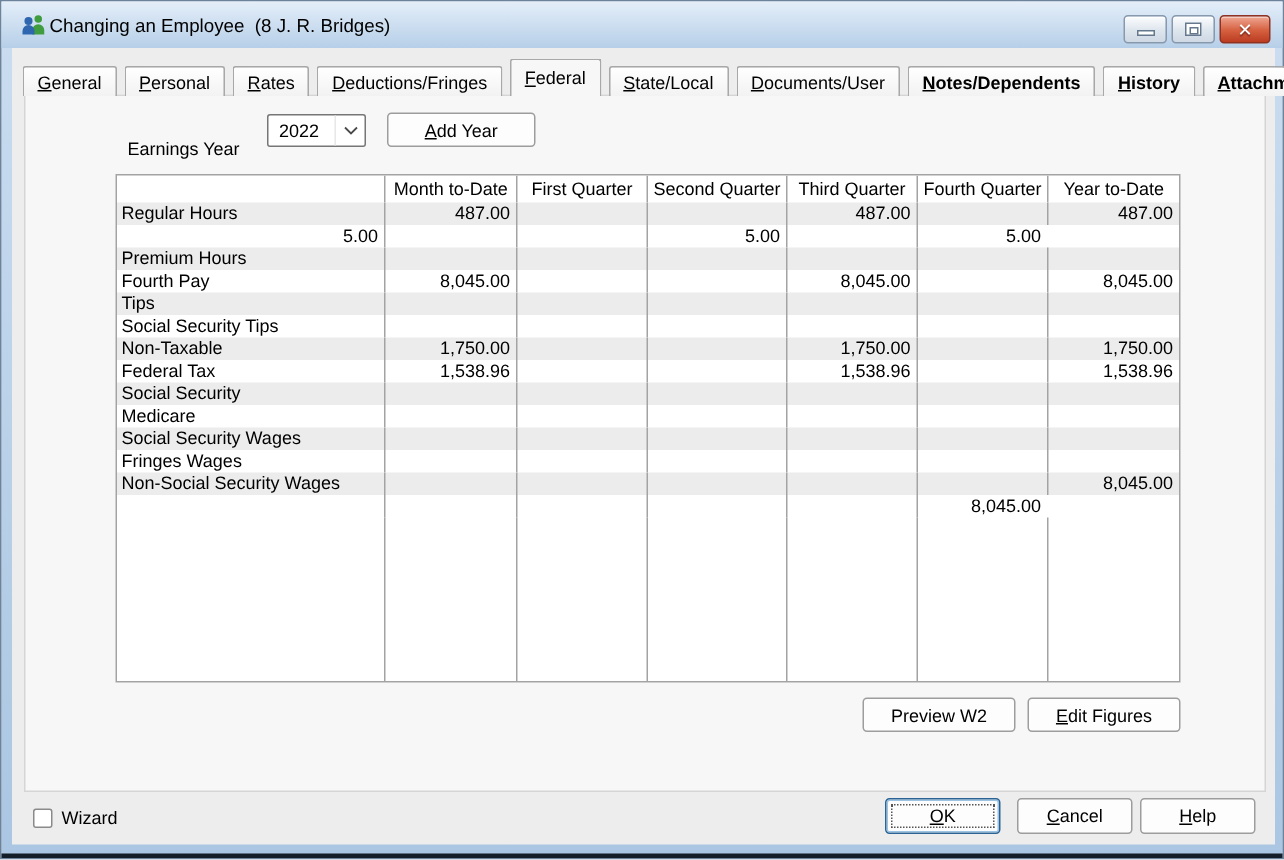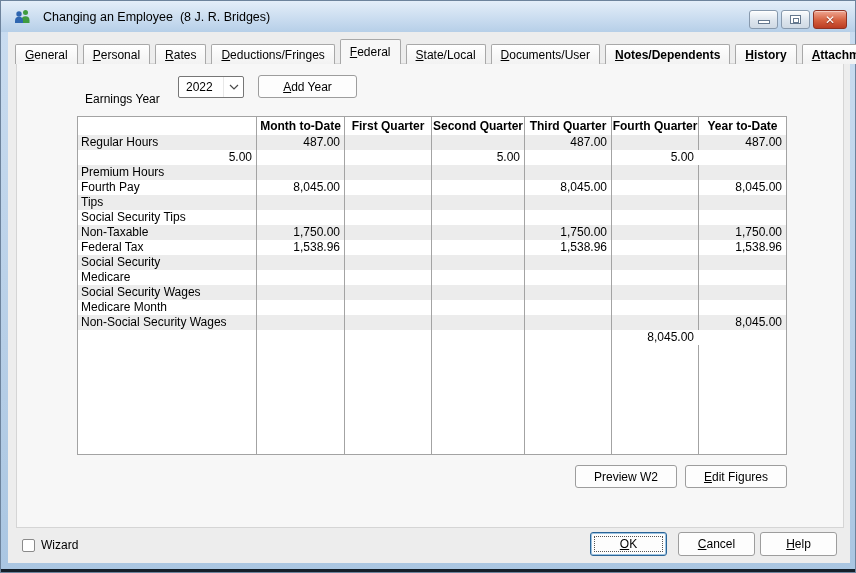--- a/index.html
+++ b/index.html
@@ -9,21 +9,21 @@
   *{box-sizing:border-box; margin:0; padding:0;}
   html,body{width:856px; height:573px; overflow:hidden;}
   body{font-family:"Liberation Sans","DejaVu Sans",sans-serif; font-size:12px; color:#000;}
   .window{position:relative; width:856px; height:573px;
     background:linear-gradient(#e7f0fa,#c9dcf0 30px,#b7cfe7 60%,#aac6e2);
     border:1px solid #6d839c;}
   .bottom-edge{position:absolute; left:0; right:0; bottom:0; height:3px; background:#141e29;}
   
   .titlebar{position:absolute; left:0; top:0; right:0; height:31px; display:flex; align-items:center;
     background:linear-gradient(var(--titlebar-top),var(--titlebar-bottom)); padding-left:13px;}
-  .title-text{font-size:12.5px; white-space:pre; margin-left:12px;}
+  .title-text{font-size:12.5px; white-space:pre; margin-left:2px;}
   .win-controls{position:absolute; right:8px; top:9px; display:flex; gap:3px;}
   .wbtn{width:29px; height:19px; border:1px solid #87643e00;}
   .wbtn{border:1px solid #8799ad; border-radius:3px;
     background:linear-gradient(#fcfdfe,#dde5ed 55%,#cfd9e4); display:flex; align-items:center; justify-content:center;
     box-shadow:inset 0 1px 0 #fff;}
   .wbtn.close{width:34px; background:linear-gradient(#efa793,#d5603f 55%,#bb3c22); border-color:#8e3223;
     color:#fff; font-weight:bold; font-size:12px; text-shadow:0 1px 1px rgba(60,0,0,.55); box-shadow:inset 0 1px 0 rgba(255,255,255,.45);}
   .glyph-min{width:12px; height:4px; background:#fff; border:1px solid #65788e; margin-top:4px;}
   .glyph-max{width:11px; height:9px; background:#fff; border:1px solid #65788e; position:relative;}
   .glyph-max::after{content:''; position:absolute; left:2px; top:2px; width:4px; height:3px; border:1px solid #65788e;}
@@ -46,21 +46,21 @@
   .combo-arrow{width:20px; height:100%; display:flex; align-items:center; justify-content:center; border-left:1px solid #e8e8e8;}
   .btn{position:absolute; height:23px; background:#fdfdfd; border:1px solid #9d9d9d; border-radius:3px;
     font-family:inherit; font-size:12px; color:#000; display:flex; align-items:center; justify-content:center; white-space:nowrap;}
   .btn-addyear{left:241px; top:11px; width:99px;}
   .btn-preview{left:558px; top:401px; width:102px;}
   .btn-edit{left:668px; top:401px; width:102px;}
   
   .grid{position:absolute; left:60px; top:52px; width:710px; height:339px; background:#fff;
     border:1px solid var(--grid-line); display:flex; flex-direction:column; overflow:hidden;}
   .grid-row{display:grid; grid-template-columns:178px 88px 87px 93px 87px 87px 88px; flex:0 0 auto;}
-  .grid-row.header{height:18px; line-height:18px;font-weight:bold;}
+  .grid-row.header{height:18px; line-height:18px;}
   .grid-row.data{height:15px; line-height:15px;}
   .grid-row.even{background:var(--stripe);}
   .grid-row.filler{flex:1 1 auto;}
   .gc{overflow:hidden; white-space:nowrap;}
   .gc + .gc{border-left:1px solid var(--grid-line);}
   .gc.h{text-align:center;}
   .gc.v{text-align:right; padding-right:4px;}
   .gc.lbl{padding-left:3px;}
   
   .checkbox{position:absolute; left:14px; top:507px; width:13px; height:13px; background:#fff;
@@ -223,21 +223,21 @@
               <span class="gc v"></span>
             </div><div class="grid-row data even">
               <span class="gc lbl">Social Security Wages</span>
               <span class="gc v"></span>
               <span class="gc v"></span>
               <span class="gc v"></span>
               <span class="gc v"></span>
               <span class="gc v"></span>
               <span class="gc v"></span>
             </div><div class="grid-row data odd">
-              <span class="gc lbl">Medicare Month</span>
+              <span class="gc lbl">Fringes Wages</span>
               <span class="gc v"></span>
               <span class="gc v"></span>
               <span class="gc v"></span>
               <span class="gc v"></span>
               <span class="gc v"></span>
               <span class="gc v"></span>
             </div><div class="grid-row data even">
               <span class="gc lbl">Non-Social Security Wages</span>
               <span class="gc v"></span>
               <span class="gc v"></span>

